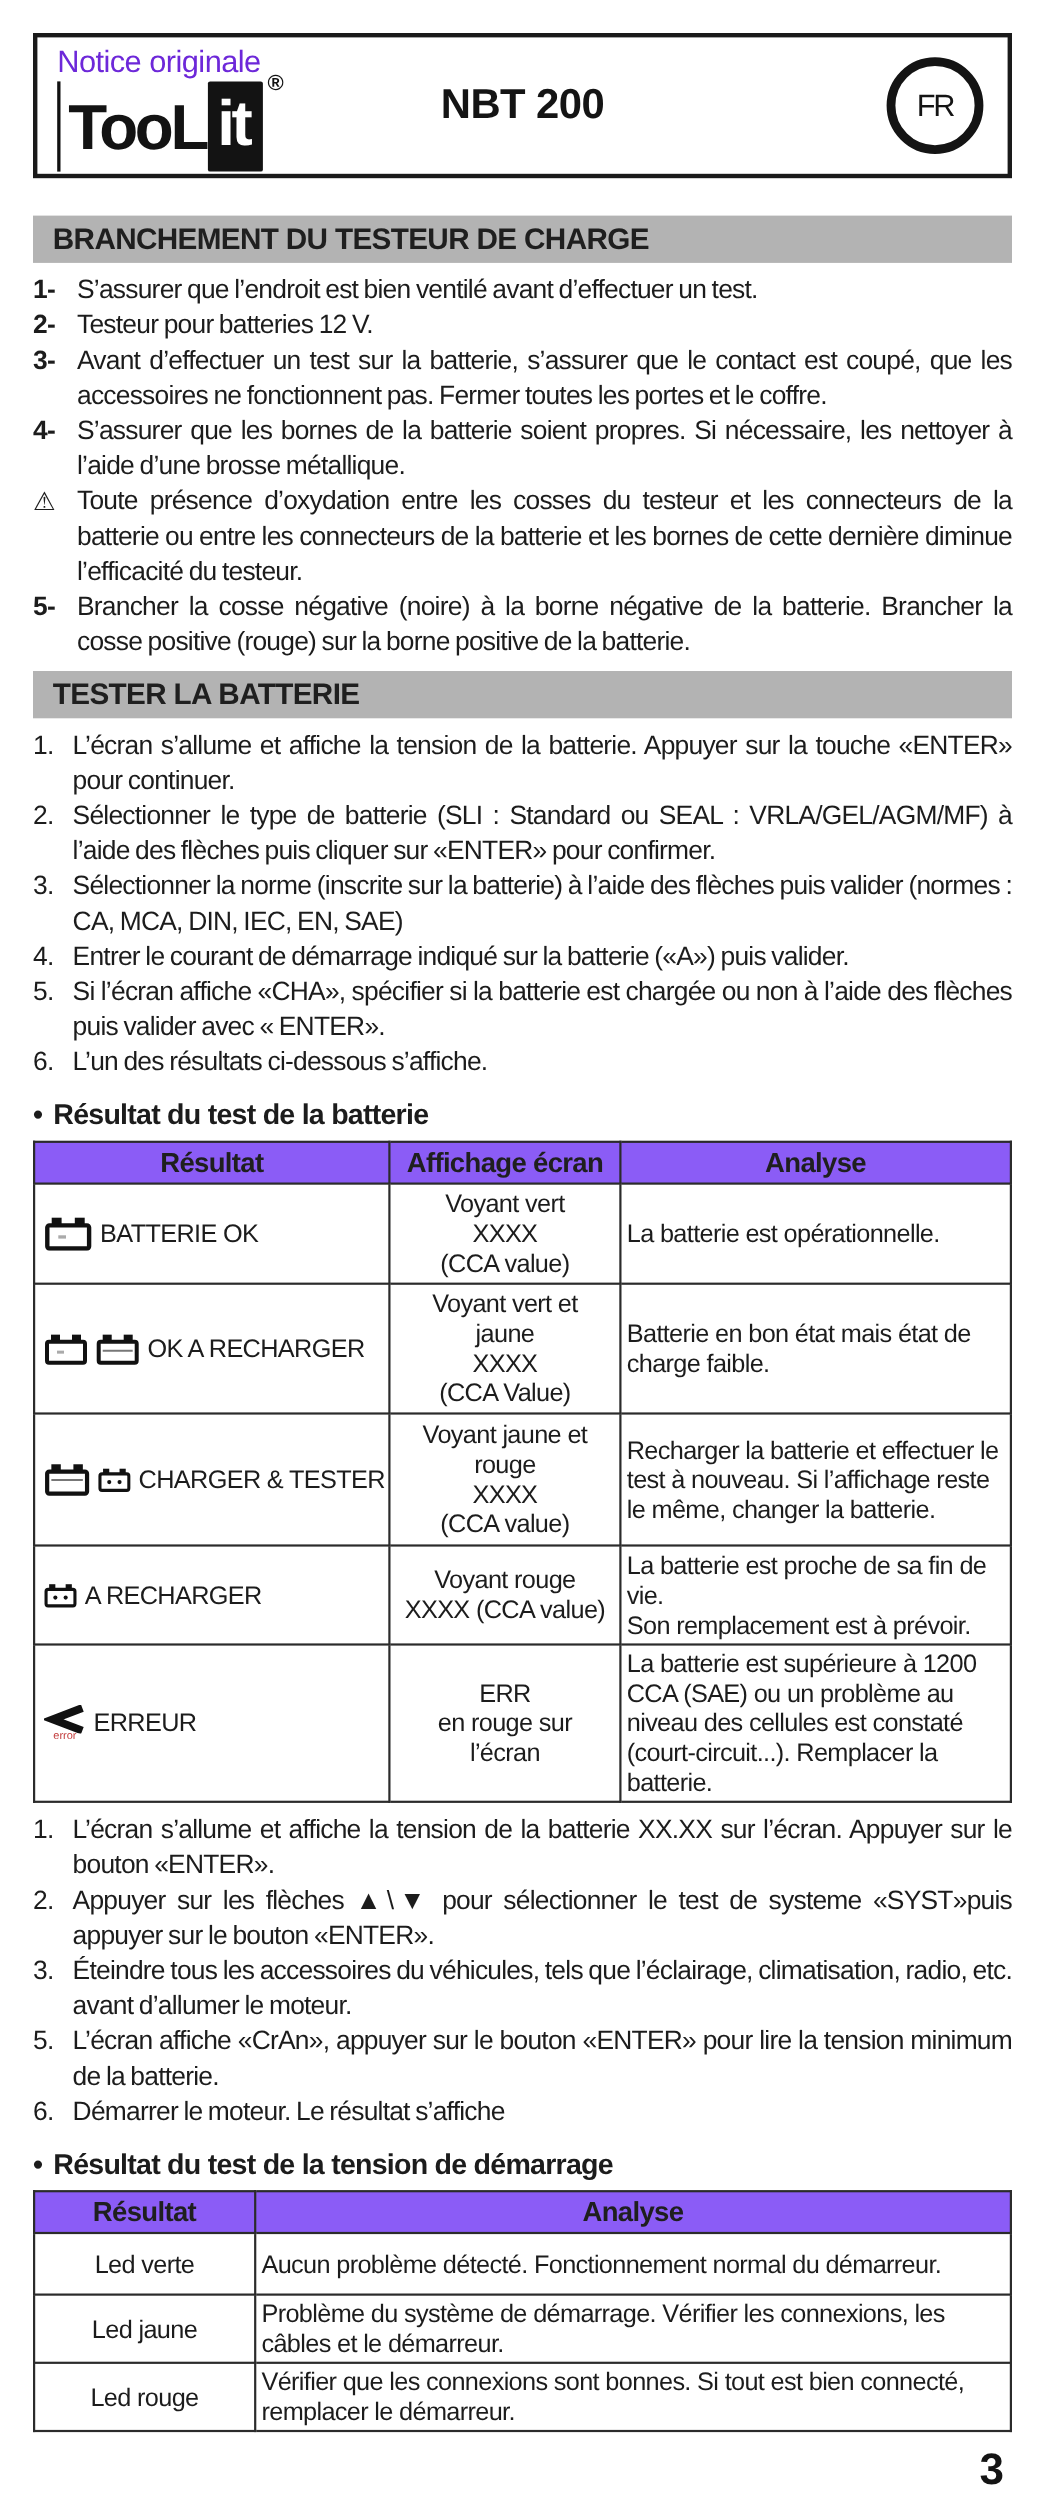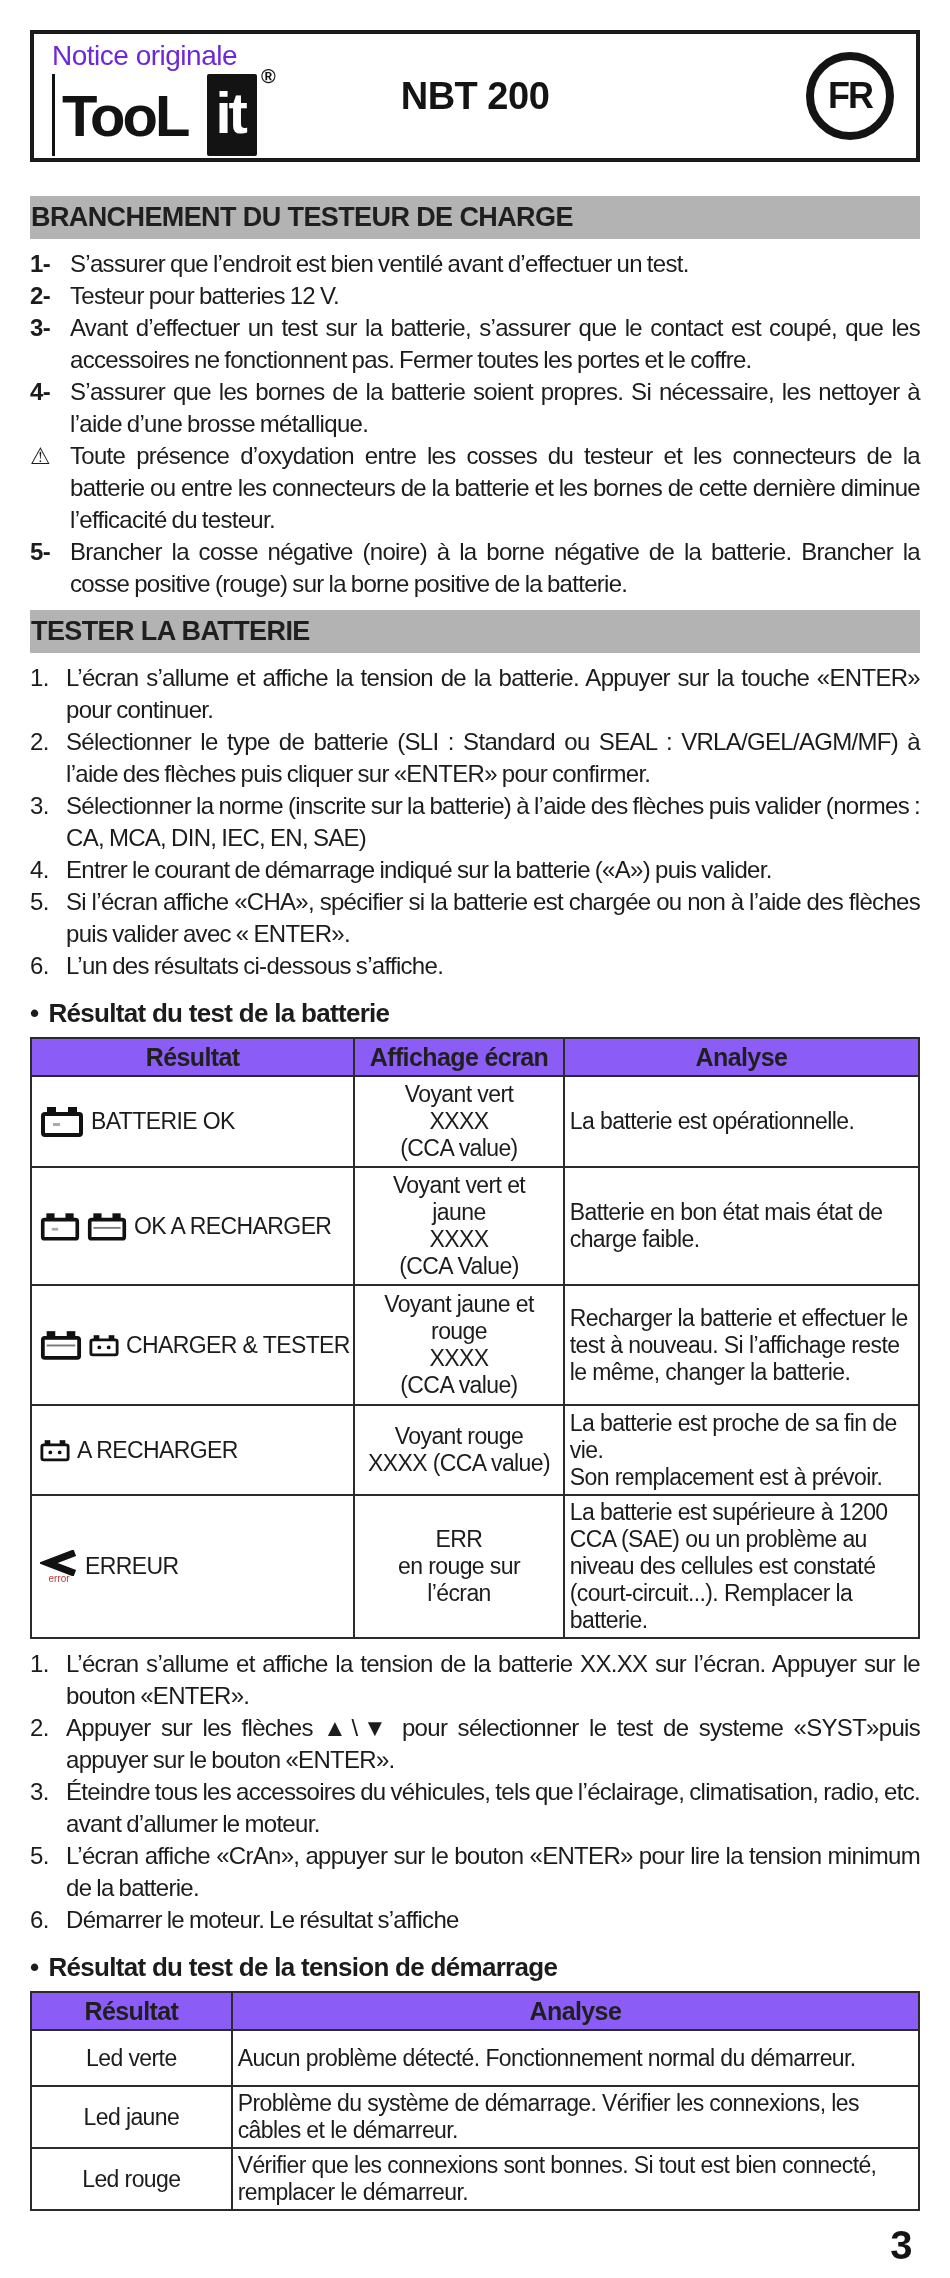--- a/index.html
+++ b/index.html
@@ -14,36 +14,36 @@
   
   .header-box {
     margin: 30px 30px 0 30px; height: 132px;
     border: 4px solid #1a1a1a; position: relative;
     padding: 6px 12px 6px 18px;
   }
   .notice { font-size: 28px; color: #6d28d9; letter-spacing: -0.5px; }
   .brand { display: inline-flex; align-items: stretch; margin-top: 2px;
            border-left: 3px solid #111; padding-left: 7px; height: 82px; }
   .brand-tool { font-size: 58px; font-weight: bold; letter-spacing: -3px;
-                color: #131313; display: flex; align-items: center; padding-right: 20px; }
+                color: #131313; display: flex; align-items: center; padding-right: 2px; }
   .brand-itbox { background: #131313; color: #ffffff; font-size: 58px; font-weight: bold;
                  letter-spacing: -3px; display: flex; align-items: center;
                  padding: 0 12px 6px 8px; position: relative; border-radius: 2px; }
   .brand-reg { position: absolute; top: -8px; right: -16px; font-size: 20px;
                color: #131313; background: #fff; border-radius: 50%; line-height: 1; }
   .model { position: absolute; left: 50%; top: 50%; transform: translate(-50%,-50%);
            font-size: 38px; font-weight: bold; letter-spacing: -0.5px; color: #141414; }
   .lang-badge { position: absolute; right: 22px; top: 50%; transform: translateY(-50%);
                 width: 88px; height: 88px; border: 8px solid #141414; border-radius: 50%;
                 display: flex; align-items: center; justify-content: center;
-                font-size: 36px; font-weight: bold; letter-spacing: -2px; color: #141414; }
+                font-size: 28px; font-weight: normal; letter-spacing: -2px; color: #141414; }
 
   
   .section-bar { background: #b3b3b3; height: 43px; display: flex; align-items: center;
-                 padding-left: 1px; font-size: 27px; font-weight: bold; color: #1f1f1f; }
+                 padding-left: 18px; font-size: 27px; font-weight: bold; color: #1f1f1f; }
   .bar-1 { margin-top: 34px; }
   .bar-2 { margin-top: 10px; }
   .bar-3 { margin-top: 22px; }
 
   
   .list { margin-top: 9px; }
   .list-item { display: flex; font-size: 24px; line-height: 32px;
                letter-spacing: -0.7px; word-spacing: -1px; }
   .item-num { flex: 0 0 40px; font-weight: bold; }
   .list.dot .item-num { flex: 0 0 36px; font-weight: normal; }

